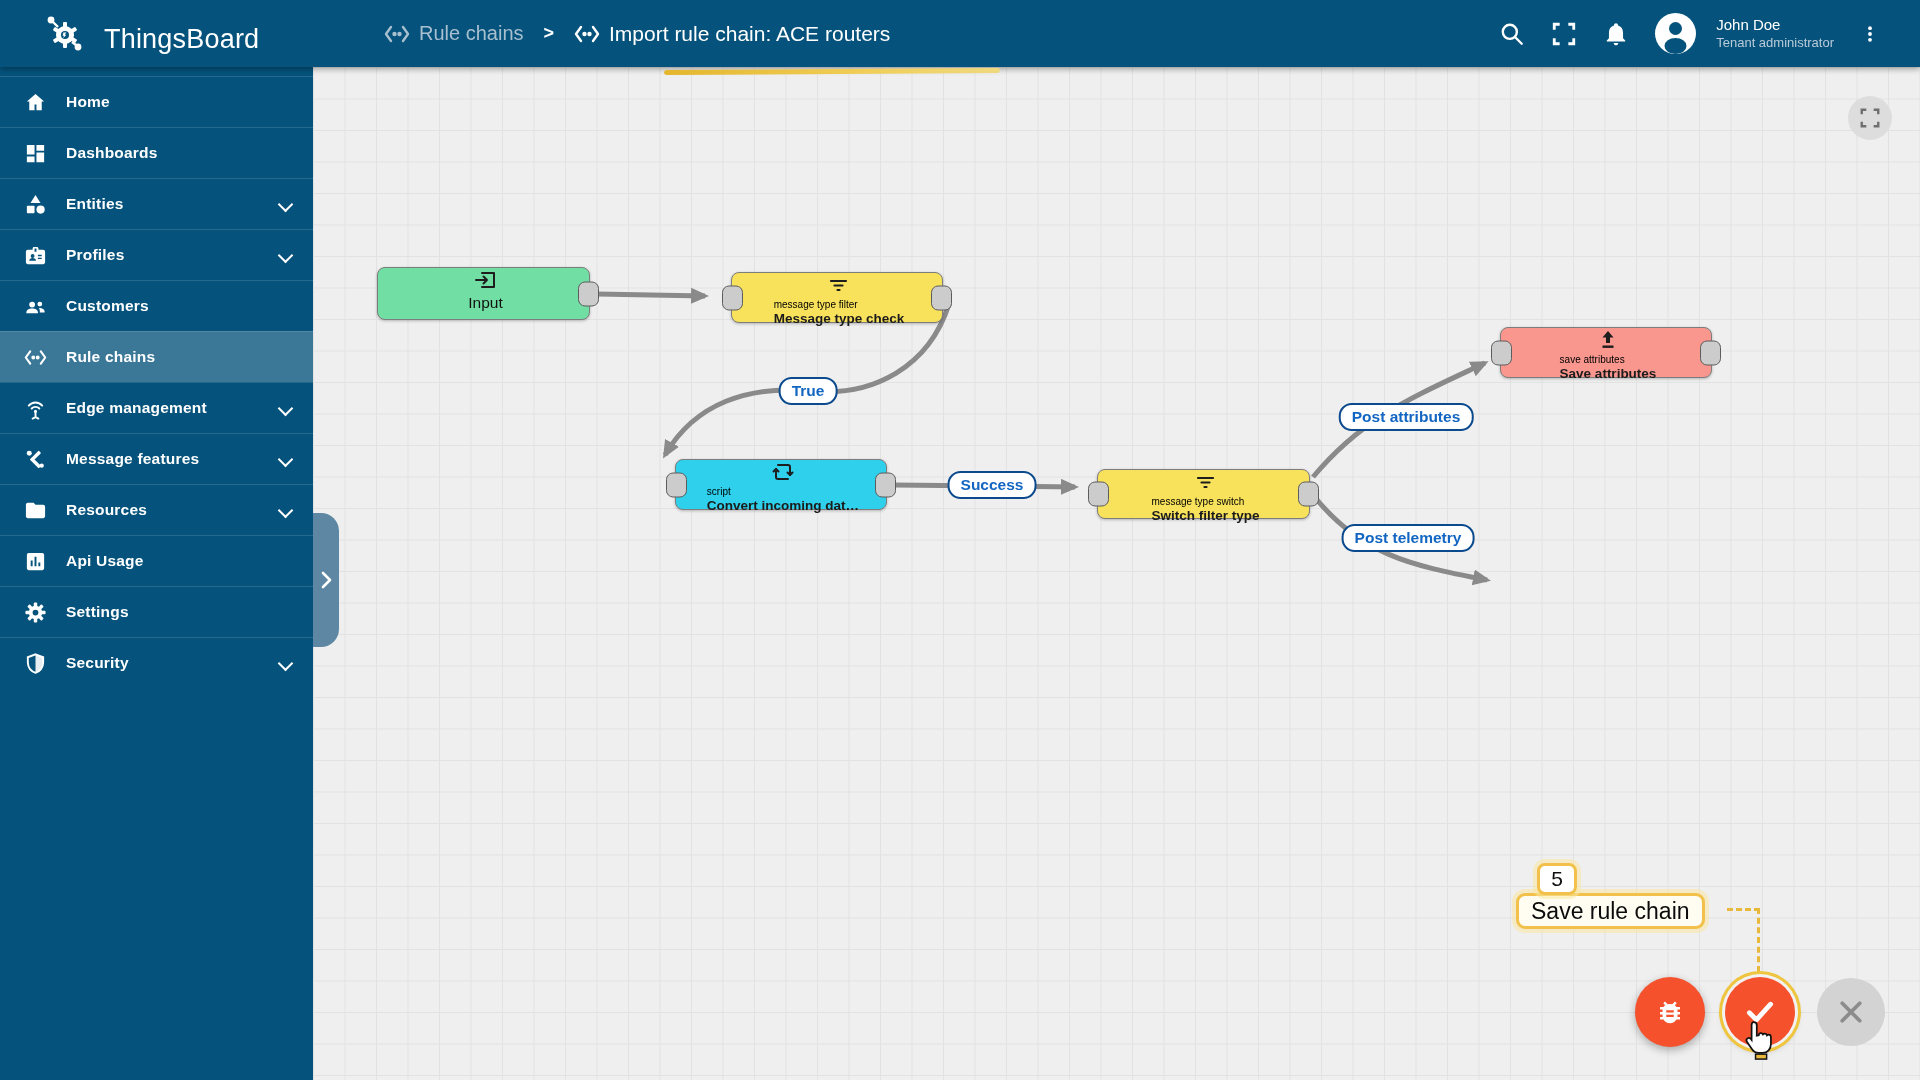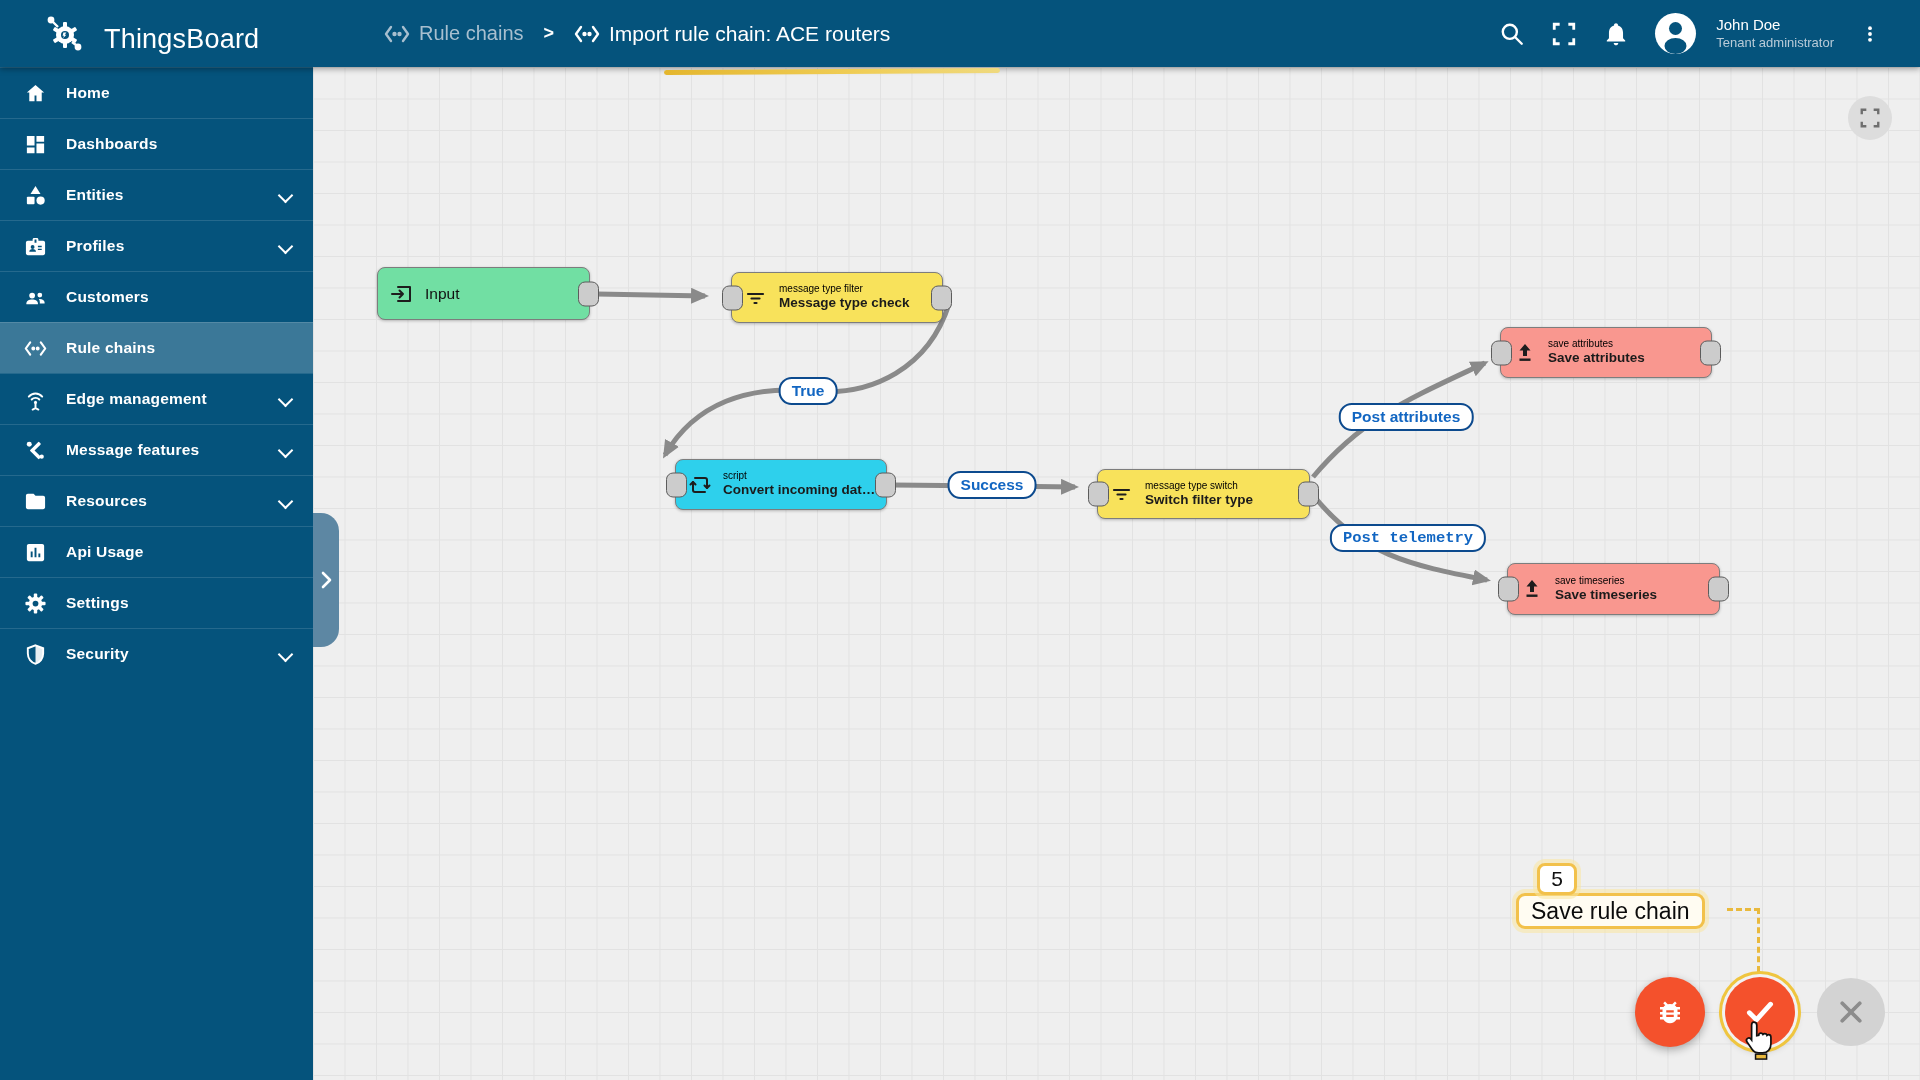--- a/index.html
+++ b/index.html
@@ -18,40 +18,40 @@
   #title-underline{position:absolute;left:280px;top:47px;width:336px;height:5px;border-radius:3px;
        background:linear-gradient(90deg,#E4B62E,#F0CE58 60%,#EFD97E);transform:rotate(-.35deg);}
   #header-right{margin-left:auto;display:flex;align-items:center;gap:26px;padding-right:40px;}
   .hicon{width:26px;height:26px;display:block;}
   #avatar{width:41px;height:41px;border-radius:50%;background:#fff;position:relative;overflow:hidden;}
   #user-block{line-height:1.25;margin-left:-6px;}
   #user-name{font-size:15px;color:#fff;}
   #user-role{font-size:13px;color:#B9CBD8;}
 
   
-  #sidebar{position:absolute;left:0;top:67px;width:313px;height:1013px;background:#05537C;z-index:20;padding-top:0;box-sizing:border-box;}
+  #sidebar{position:absolute;left:0;top:67px;width:313px;height:1013px;background:#05537C;z-index:20;padding-top:9px;box-sizing:border-box;}
   .side-item{height:51px;display:flex;align-items:center;gap:19px;padding:0 16px 0 24px;
              border-top:1px solid rgba(255,255,255,.13);color:#fff;cursor:pointer;box-sizing:border-box;}
   .side-item .lbl{font-size:15.5px;font-weight:600;letter-spacing:.2px;flex:1;}
   .side-item.selected{background:rgba(255,255,255,.22);}
   .sicon{width:23px;height:23px;flex:0 0 23px;}
   .chev{width:9px;height:9px;border-right:2.5px solid #fff;border-bottom:2.5px solid #fff;
         transform:rotate(45deg);margin-right:6px;}
   #panel-toggle{position:absolute;left:313px;top:513px;width:26px;height:134px;background:#5D87A3;
         border-radius:0 18px 18px 0;z-index:19;display:flex;align-items:center;justify-content:center;cursor:pointer;}
   #panel-toggle svg{width:14px;height:20px;}
 
   
   #canvas{position:absolute;left:313px;top:67px;width:1607px;height:1013px;background:#efefef;
      background-image:linear-gradient(#e2e2e2 1px,transparent 1px),linear-gradient(90deg,#e2e2e2 1px,transparent 1px);
      background-size:31.5px 31.5px;z-index:1;}
   #wires{position:absolute;left:0;top:0;width:1607px;height:1013px;pointer-events:none;}
 
   .node{position:absolute;border:1px solid #7d7d7d;border-radius:8px;box-shadow:0 1px 3px rgba(0,0,0,.25);
-        display:flex;align-items:center;gap:11px;padding:0 8px 0 12px;box-sizing:border-box;cursor:pointer;}
+        display:flex;align-items:center;gap:2px;padding:0 8px 0 12px;box-sizing:border-box;cursor:pointer;flex-direction:column;}
   .node .nicon{width:24px;height:24px;flex:0 0 24px;}
   .node .t1{font-size:10px;color:#000000;line-height:1.2;}
   .node .t2{font-size:13.5px;color:#1b1b1b;font-weight:700;line-height:1.25;}
   .node .single{font-size:15.5px;color:#111;}
   .port{position:absolute;width:19px;height:23px;background:#ccc;border:1.5px solid #5c5c5c;border-radius:7px;
         top:50%;transform:translateY(-50%);cursor:pointer;}
   .port.left{left:-10px;} .port.right{right:-10px;}
 
   .link-pill{position:absolute;transform:translate(-50%,-50%);background:#fff;border:2.5px solid #0C4A8E;
      border-radius:13px;color:#1266C2;font-weight:700;font-size:15.5px;padding:3px 11px;white-space:nowrap;z-index:6;}
@@ -346,37 +346,25 @@
         <rect x="6.5" y="17.5" width="11" height="2.4"></rect>
       </svg>
     <div>
       <div class="t1">save attributes</div>
       <div class="t2">Save attributes</div>
     </div>
     <div class="port left"></div>
     <div class="port right"></div>
   </div>
 
-  <div class="node" style="left:1194px;top:496px;width:213px;height:52px;background:#F9978F;">
-    <svg class="nicon" viewBox="0 0 24 24" fill="#1d1d1d">
-        <path d="M12 3 l5.5 6.5 h-3.5 v5.5 h-4 v-5.5 H6.5 Z"></path>
-        <rect x="6.5" y="17.5" width="11" height="2.4"></rect>
-      </svg>
-    <div>
-      <div class="t1">save timeseries</div>
-      <div class="t2">Save timeseries</div>
-    </div>
-    <div class="port left"></div>
-    <div class="port right"></div>
-  </div>
 
   <div class="link-pill" style="left:495px;top:324px;">True</div>
   <div class="link-pill" style="left:679px;top:418px;">Success</div>
   <div class="link-pill" style="left:1093px;top:350px;">Post attributes</div>
-  <div class="link-pill" style="left:1095px;top:471px;font-family:Liberation Mono, monospace;">Post telemetry</div>
+  <div class="link-pill" style="left:1095px;top:471px;">Post telemetry</div>
 
   <div id="expand-btn">
     <svg width="22" height="22" viewBox="0 0 24 24" fill="none" stroke="#6f6f6f" stroke-width="2.6">
         <path d="M3 8 V3 h5 M16 3 h5 v5 M21 16 v5 h-5 M8 21 H3 v-5"></path>
       </svg>
   </div>
 </div>
 
 <div id="step-badge">5</div>
 <div id="tooltip">Save rule chain</div>

